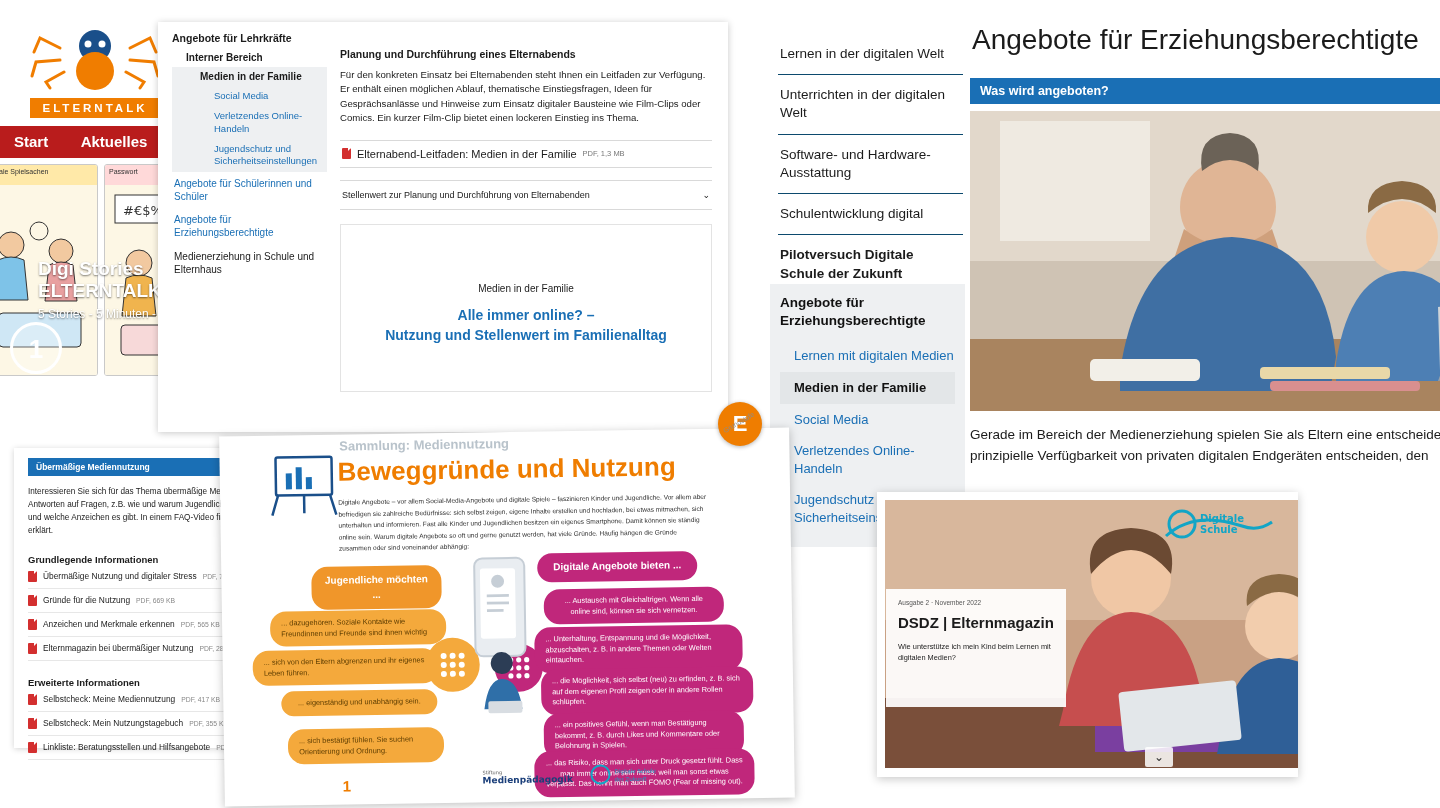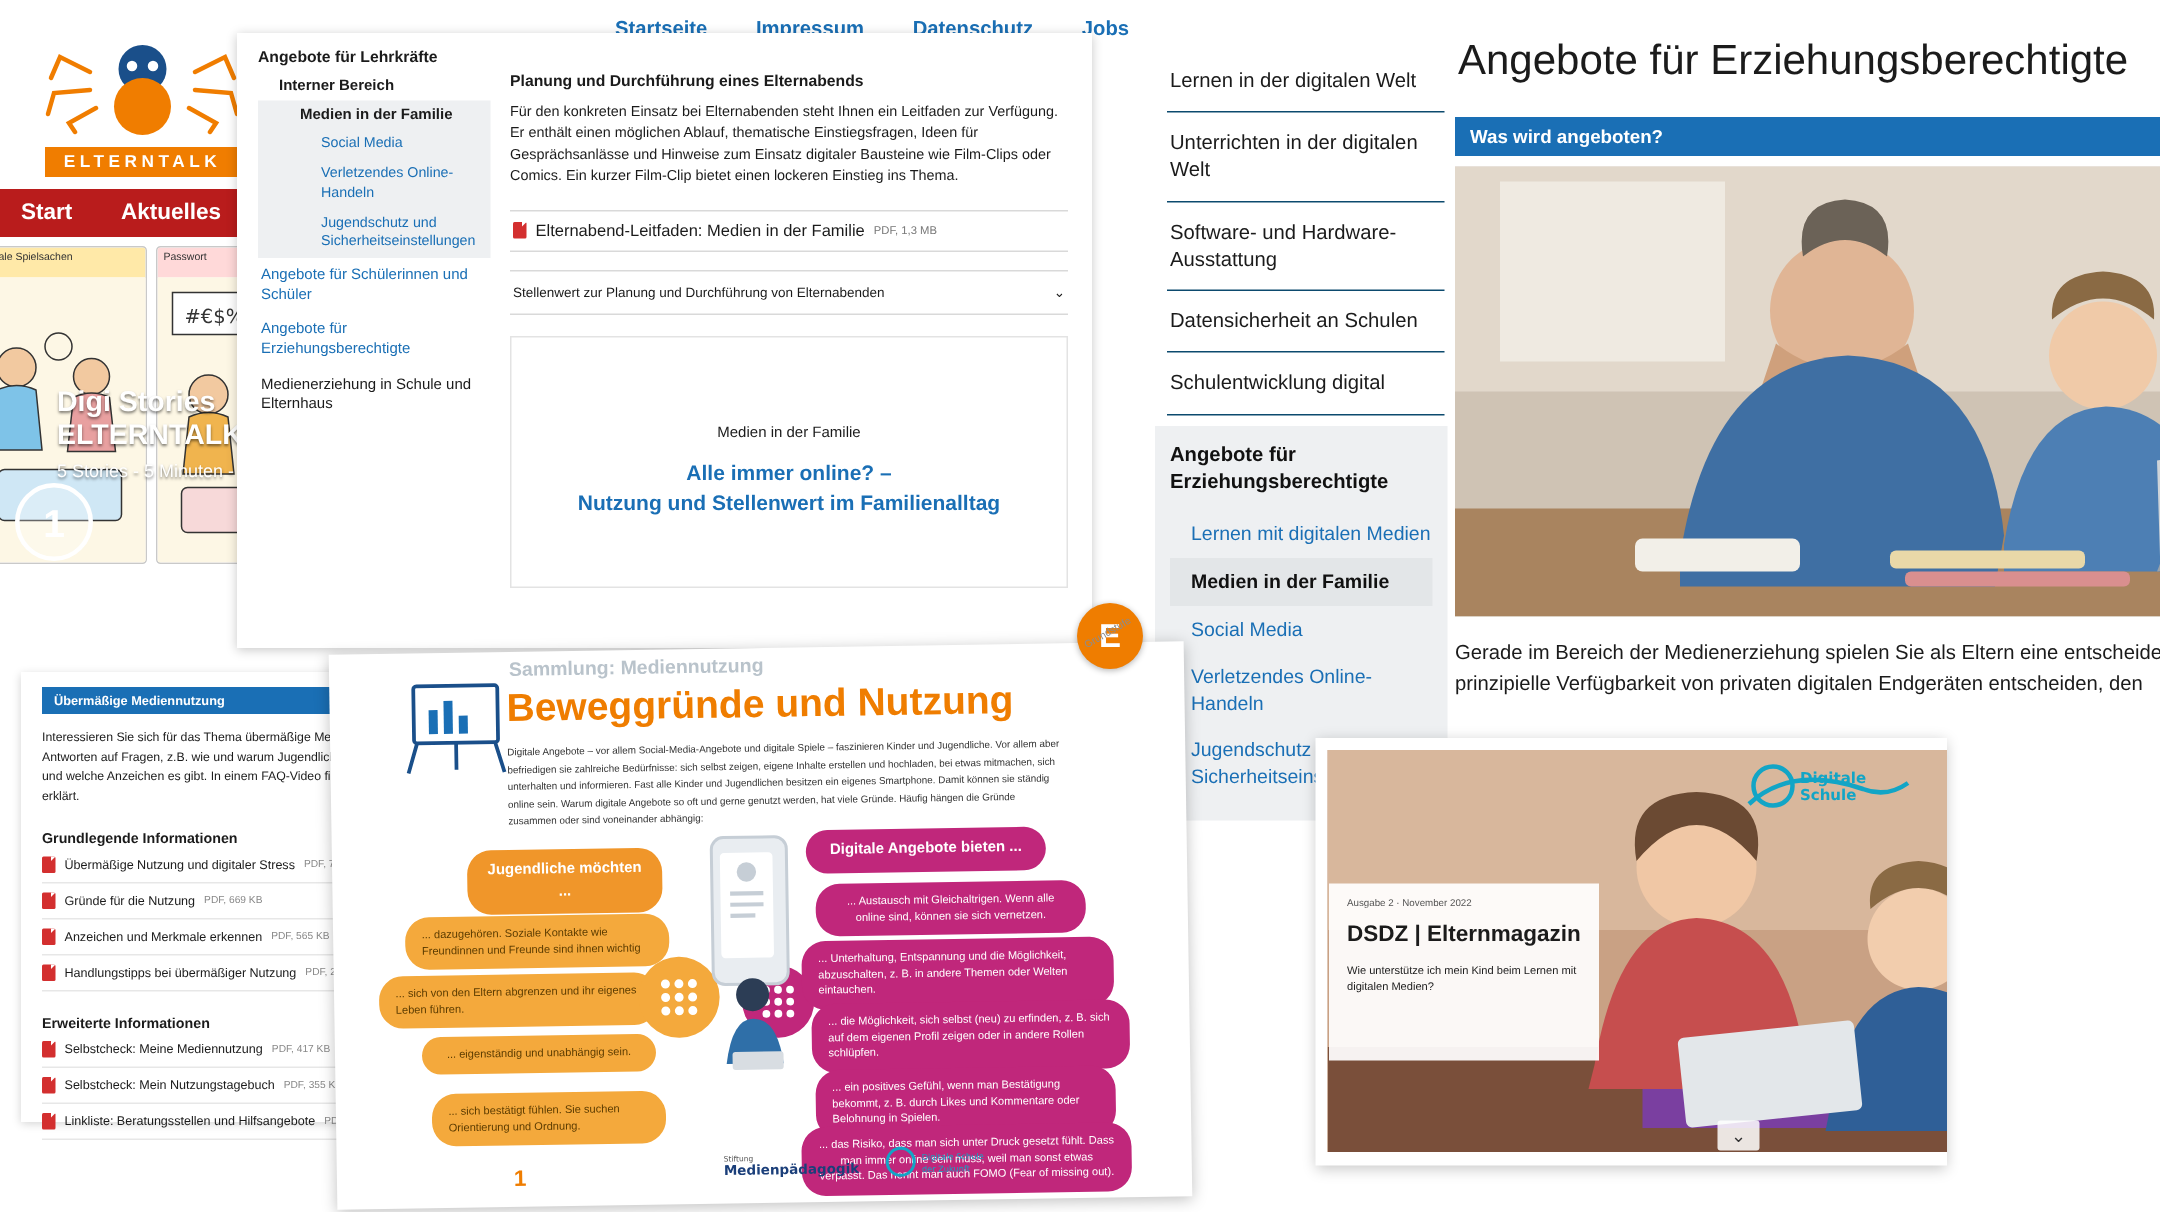--- a/index.html
+++ b/index.html
@@ -300,35 +300,26 @@
       </div>
     </div>
 
     <div class="et-banner">
       <div class="t1">Digi Stories ELTERNTALK</div>
       <div class="t2">5 Stories - 5 Minuten - 10 Fragen</div>
     </div>
     <div class="et-circle">1</div>
   </div>
 
-  <div id="topnav">
-    <div class="items">
-      <a href="#">Startseite</a>
-      <a href="#">Impressum</a>
-      <a href="#">Datenschutz</a>
-      <a href="#">Jobs</a>
-    </div>
-  </div>
 
   <div id="right-col">
     <div class="rc-menu">
       <div class="mi">Lernen in der digitalen Welt</div>
       <div class="mi">Unterrichten in der digitalen Welt</div>
       <div class="mi">Software- und Hardware-Ausstattung</div>
-      <div class="mi">Datensicherheit an Schulen</div>
       <div class="mi">Schulentwicklung digital</div>
       <div class="mi strong">Pilotversuch Digitale Schule der Zukunft</div>
     </div>
 
     <div class="rc-sub">
       <div class="h">Angebote für Erziehungsberechtigte</div>
       <div class="s">Lernen mit digitalen Medien</div>
       <div class="s active">Medien in der Familie</div>
       <div class="s">Social Media</div>
       <div class="s">Verletzendes Online-Handeln</div>
@@ -422,21 +413,21 @@
       <span>Gründe für die Nutzung</span>
       <span class="sz">PDF, 669 KB</span>
     </div>
     <div class="row">
       <span class="pdf-ico"></span>
       <span>Anzeichen und Merkmale erkennen</span>
       <span class="sz">PDF, 565 KB</span>
     </div>
     <div class="row">
       <span class="pdf-ico"></span>
-      <span>Handlungstipps bei übermäßiger Nutzung</span>
+      <span>Elternmagazin bei übermäßiger Nutzung</span>
       <span class="sz">PDF, 283 KB</span>
     </div>
 
     <div class="sec">Erweiterte Informationen</div>
     <div class="row">
       <span class="pdf-ico"></span>
       <span>Selbstcheck: Meine Mediennutzung</span>
       <span class="sz">PDF, 417 KB</span>
     </div>
     <div class="row">

